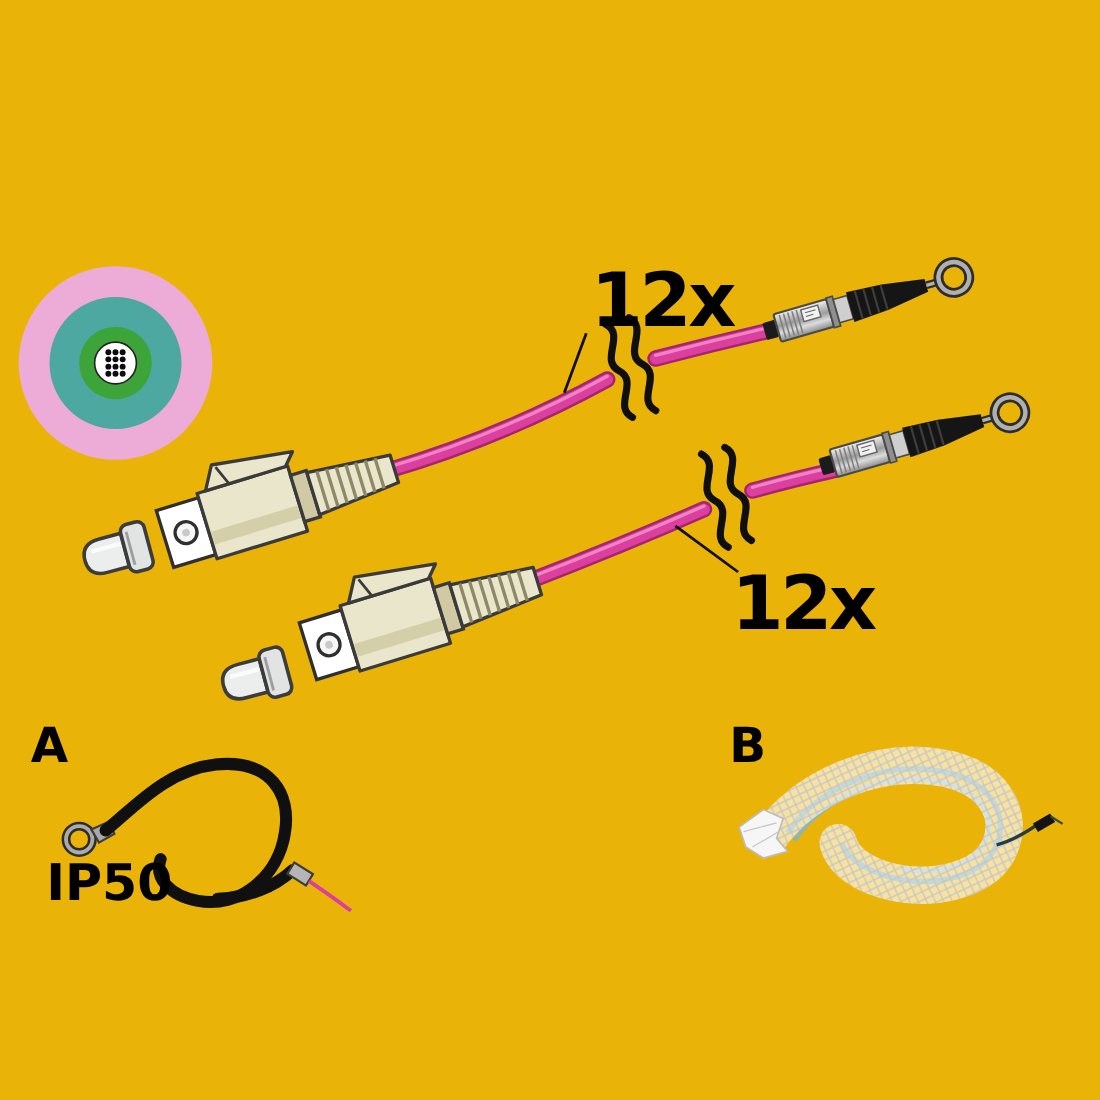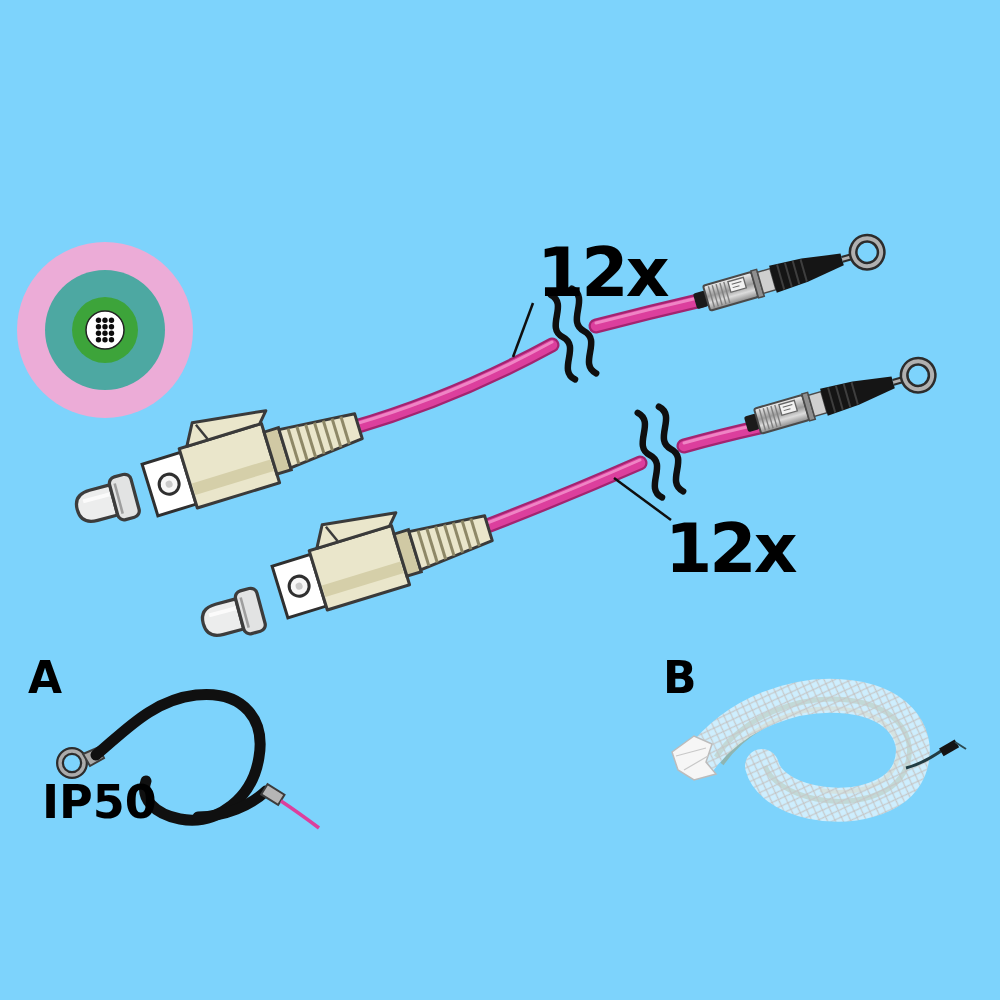--- a/index.html
+++ b/index.html
@@ -3,21 +3,21 @@
 <meta charset="utf-8">
 <style>
   html,body{margin:0;padding:0;background:#fff;width:1000px;height:1000px;overflow:hidden;
     font-family:"DejaVu Sans","Liberation Sans",sans-serif;}
   :root{
     --cable-jacket:#dc3f9d; --cable-jacket-dark:#a32470; --cable-highlight:#f290cb;
     --cross-outer:#ecacd7; --cross-ring:#4da8a2; --cross-core:#3da43a;
     --connector-body:#eae6cb; --connector-shadow:#d5cfa9;
     --boot-black:#161616; --metal-mid:#b9b9b9;
   }
-  .stage{width:1000px;height:1000px;position:relative;background:#7dd3fc;}
+  .stage{width:1000px;height:1000px;position:relative;background:#eab308;}
   svg{display:block}
   .cable-edge{fill:none;stroke:var(--cable-jacket-dark);stroke-width:15;stroke-linecap:round}
   .cable-core{fill:none;stroke:var(--cable-jacket);stroke-width:10.5;stroke-linecap:round}
   .cable-hi{fill:none;stroke:var(--cable-highlight);stroke-width:3;stroke-linecap:round;opacity:.85}
   .conn-body{fill:var(--connector-body);stroke:#3a3a3a;stroke-width:3;stroke-linejoin:round}
   .conn-shade{fill:var(--connector-shadow)}
   .conn-collar{fill:#d0c9a4;stroke:#3a3a3a;stroke-width:3}
   .cs-outer{fill:var(--cross-outer)}
   .cs-ring{fill:var(--cross-ring)}
   .cs-core{fill:var(--cross-core)}

